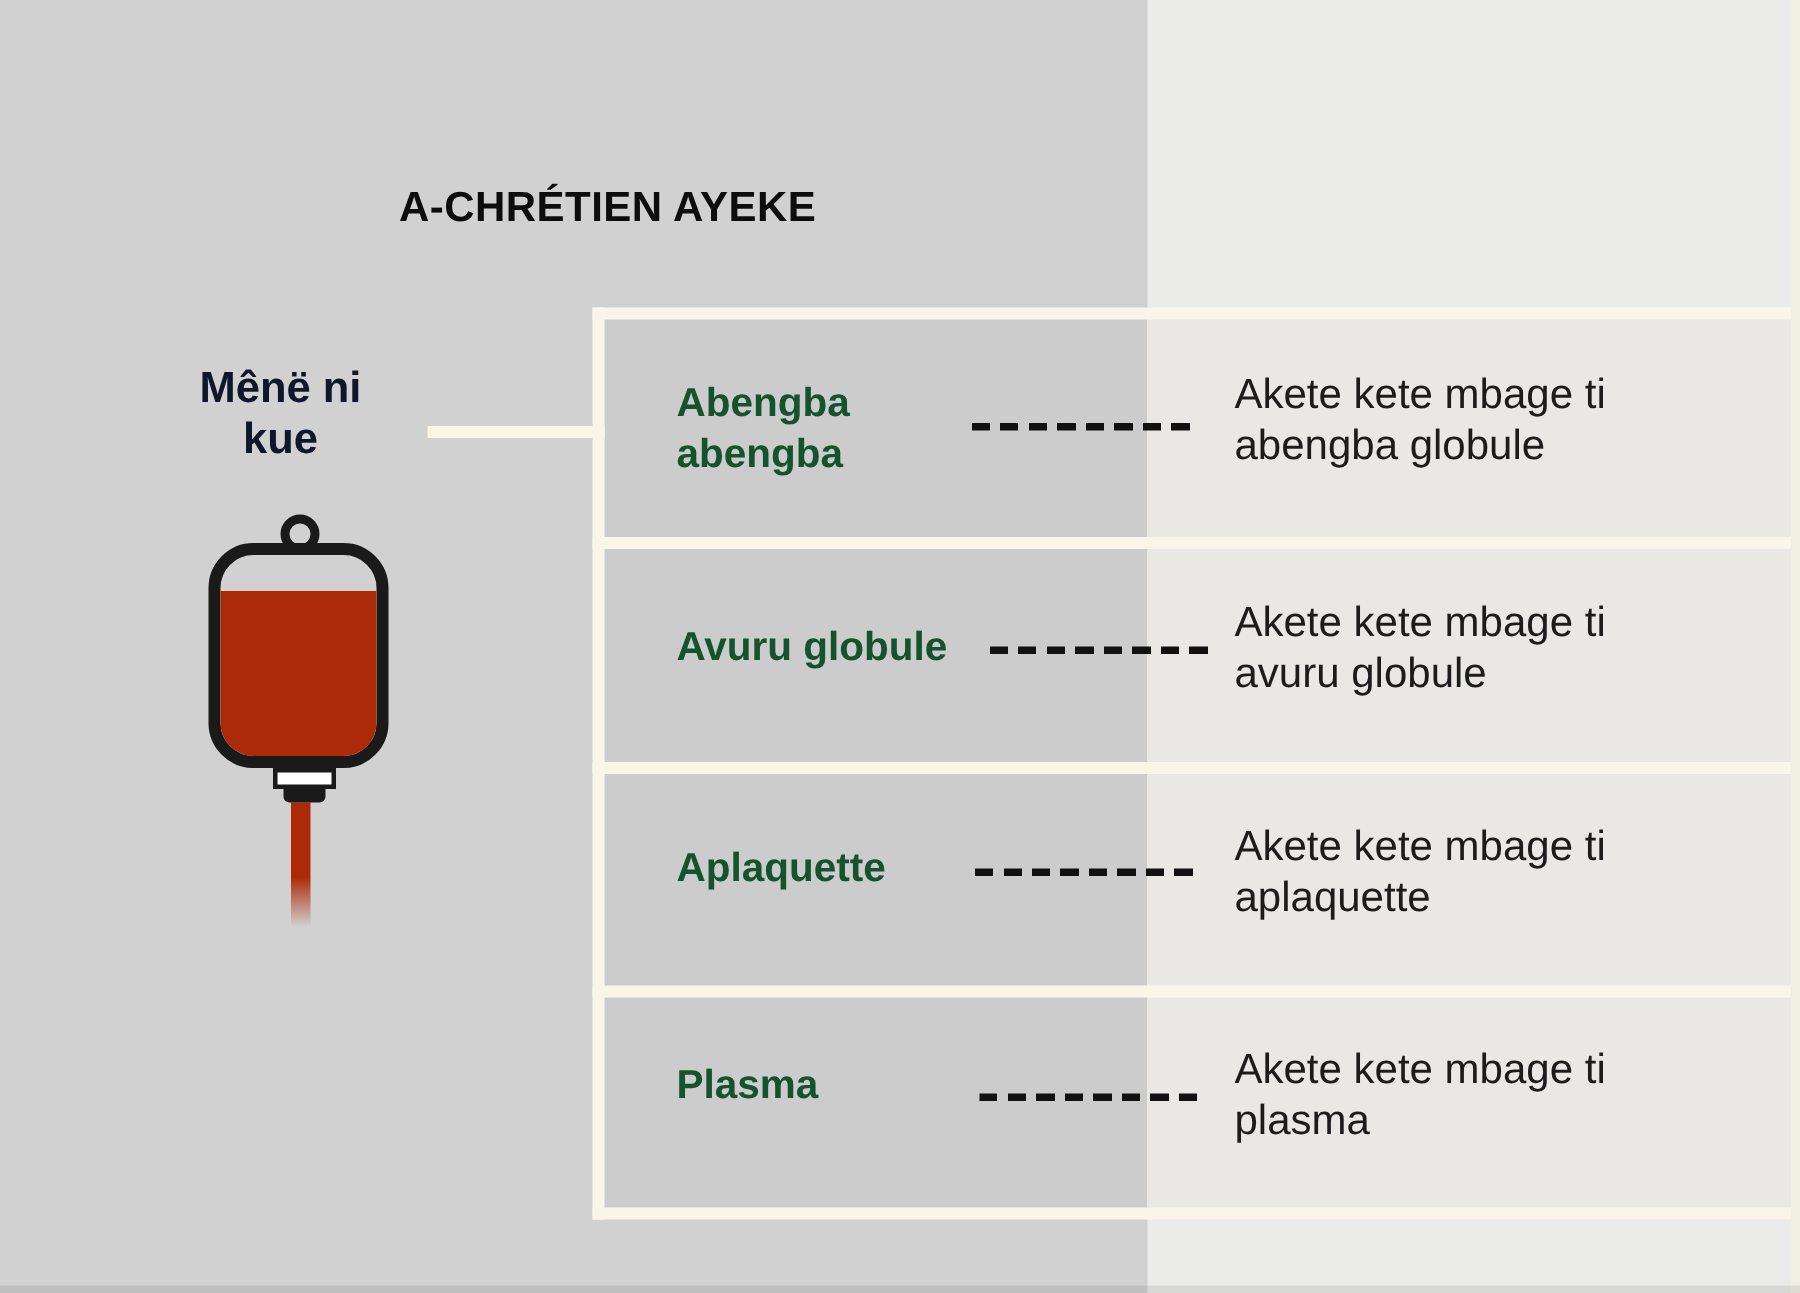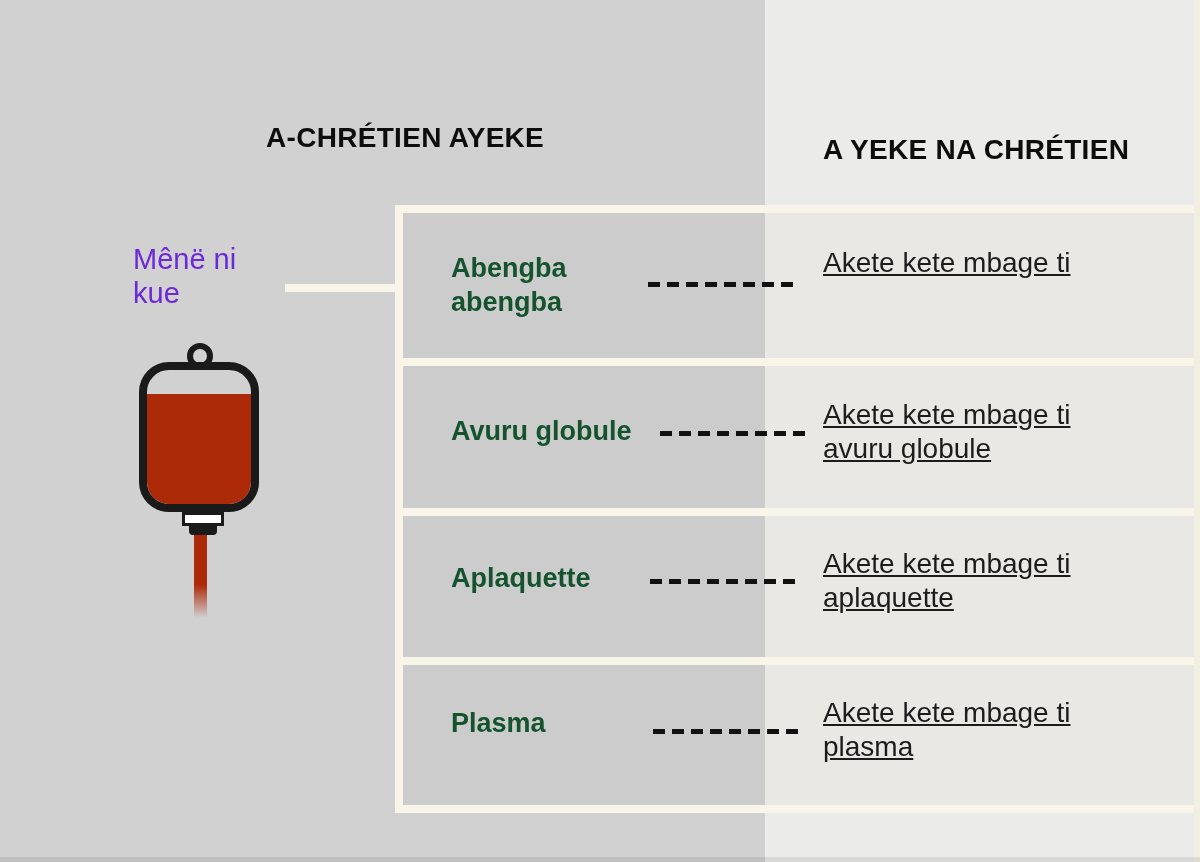--- a/index.html
+++ b/index.html
@@ -28,29 +28,29 @@
   .vline{position:absolute;left:395px;top:205px;width:8px;height:608px;background:#f9f5e8;z-index:2;}
   .connector{position:absolute;left:285px;top:284px;width:118px;height:8px;background:#f9f5e8;z-index:2;}
 
   
   .col-header{position:absolute;z-index:3;font-weight:bold;font-size:28px;line-height:32px;
     color:#0d0d0d;letter-spacing:0.3px;white-space:nowrap;}
   #header-left{left:266px;top:122px;}
   #header-right{left:823px;top:134px;}
 
   
-  .source-label{position:absolute;left:133px;top:242px;z-index:3;font-weight:normal;
-    font-size:29px;line-height:34px;color:#6d28d9;white-space:nowrap;}
+  .source-label{position:absolute;left:133px;top:242px;z-index:3;font-weight:bold;
+    font-size:29px;line-height:34px;color:#0f172a;white-space:nowrap;text-align:center;}
 
   
   .row-label{position:absolute;left:451px;z-index:3;font-weight:bold;font-size:27px;
     line-height:34px;color:#14532d;white-space:nowrap;}
   #label-1{top:251px;} #label-2{top:414px;} #label-3{top:561px;} #label-4{top:706px;}
   .row-desc{position:absolute;left:823px;z-index:3;font-size:28px;line-height:34px;
-    color:#1c1c1c;white-space:nowrap;text-decoration:underline;}
+    color:#1c1c1c;white-space:nowrap;}
   #desc-1{top:246px;} #desc-2{top:398px;} #desc-3{top:547px;} #desc-4{top:696px;}
   .dash-line{position:absolute;width:146px;height:5px;z-index:3;
     background:repeating-linear-gradient(90deg,#111 0px,#111 12px,transparent 12px,transparent 19px);}
   #dash-1{left:648px;top:282px;} #dash-2{left:660px;top:431px;}
   #dash-3{left:650px;top:579px;} #dash-4{left:653px;top:729px;}
 
   
   .bag-ring{position:absolute;left:187px;top:343px;width:26px;height:26px;border:6px solid #1a1a1a;
     border-radius:50%;box-sizing:border-box;z-index:3;background:transparent;}
   .bag-body{position:absolute;left:139px;top:362px;width:120px;height:150px;border:8px solid #1a1a1a;
@@ -82,21 +82,20 @@
 <div class="hline" id="hline-5"></div>
 <div class="vline"></div>
 <div class="connector"></div>
 <div class="edge-strip"></div>
 <div class="bottom-strip"></div>
 
 <div class="col-header" id="header-left">
   <div>A-CHRÉTIEN AYEKE</div>
 </div>
 <div class="col-header" id="header-right">
-  <div>A YEKE NA CHRÉTIEN</div>
 </div>
 
 <div class="source-label">
   <div>Mênë ni</div>
   <div>kue</div>
 </div>
 
 <div>
   <div class="bag-ring"></div>
   <div class="bag-body">
@@ -108,20 +107,21 @@
   <div class="bag-tube"></div>
 </div>
 
 <div class="row-label" id="label-1">
   <div>Abengba</div>
   <div>abengba</div>
 </div>
 <div class="dash-line" id="dash-1"></div>
 <div class="row-desc" id="desc-1">
   <div>Akete kete mbage ti</div>
+  <div>abengba globule</div>
 </div>
 
 <div class="row-label" id="label-2">
   <div>Avuru globule</div>
 </div>
 <div class="dash-line" id="dash-2"></div>
 <div class="row-desc" id="desc-2">
   <div>Akete kete mbage ti</div>
   <div>avuru globule</div>
 </div>

